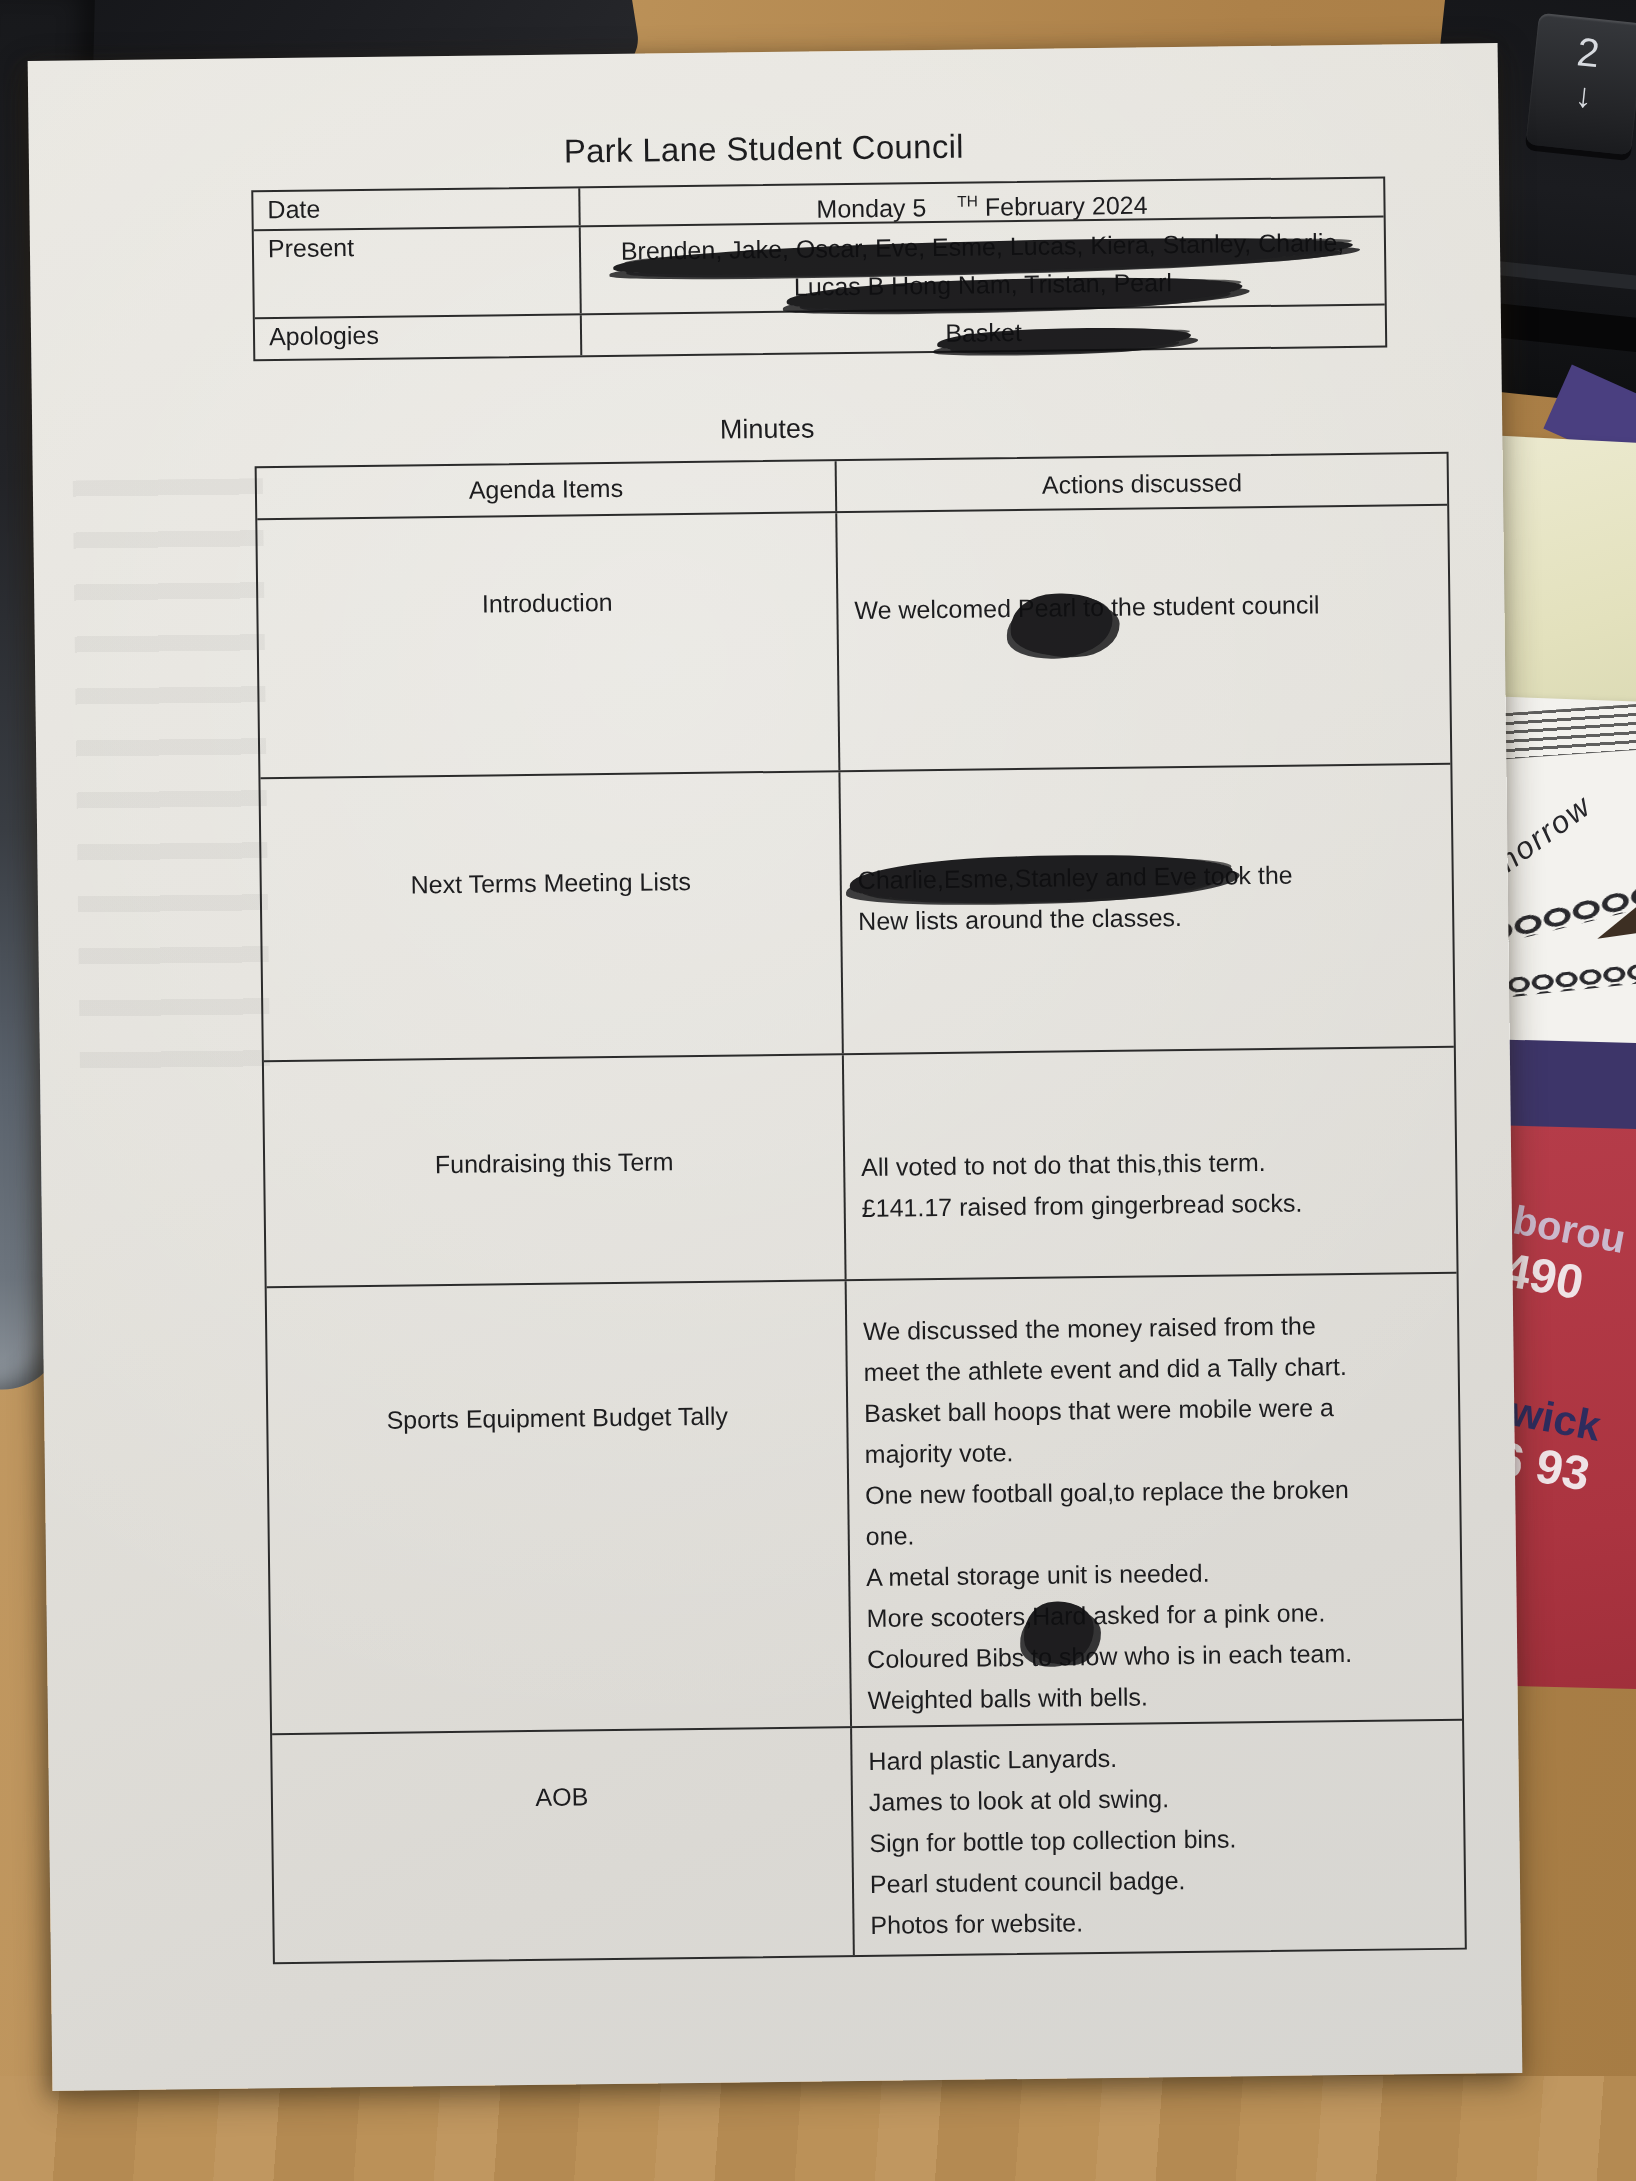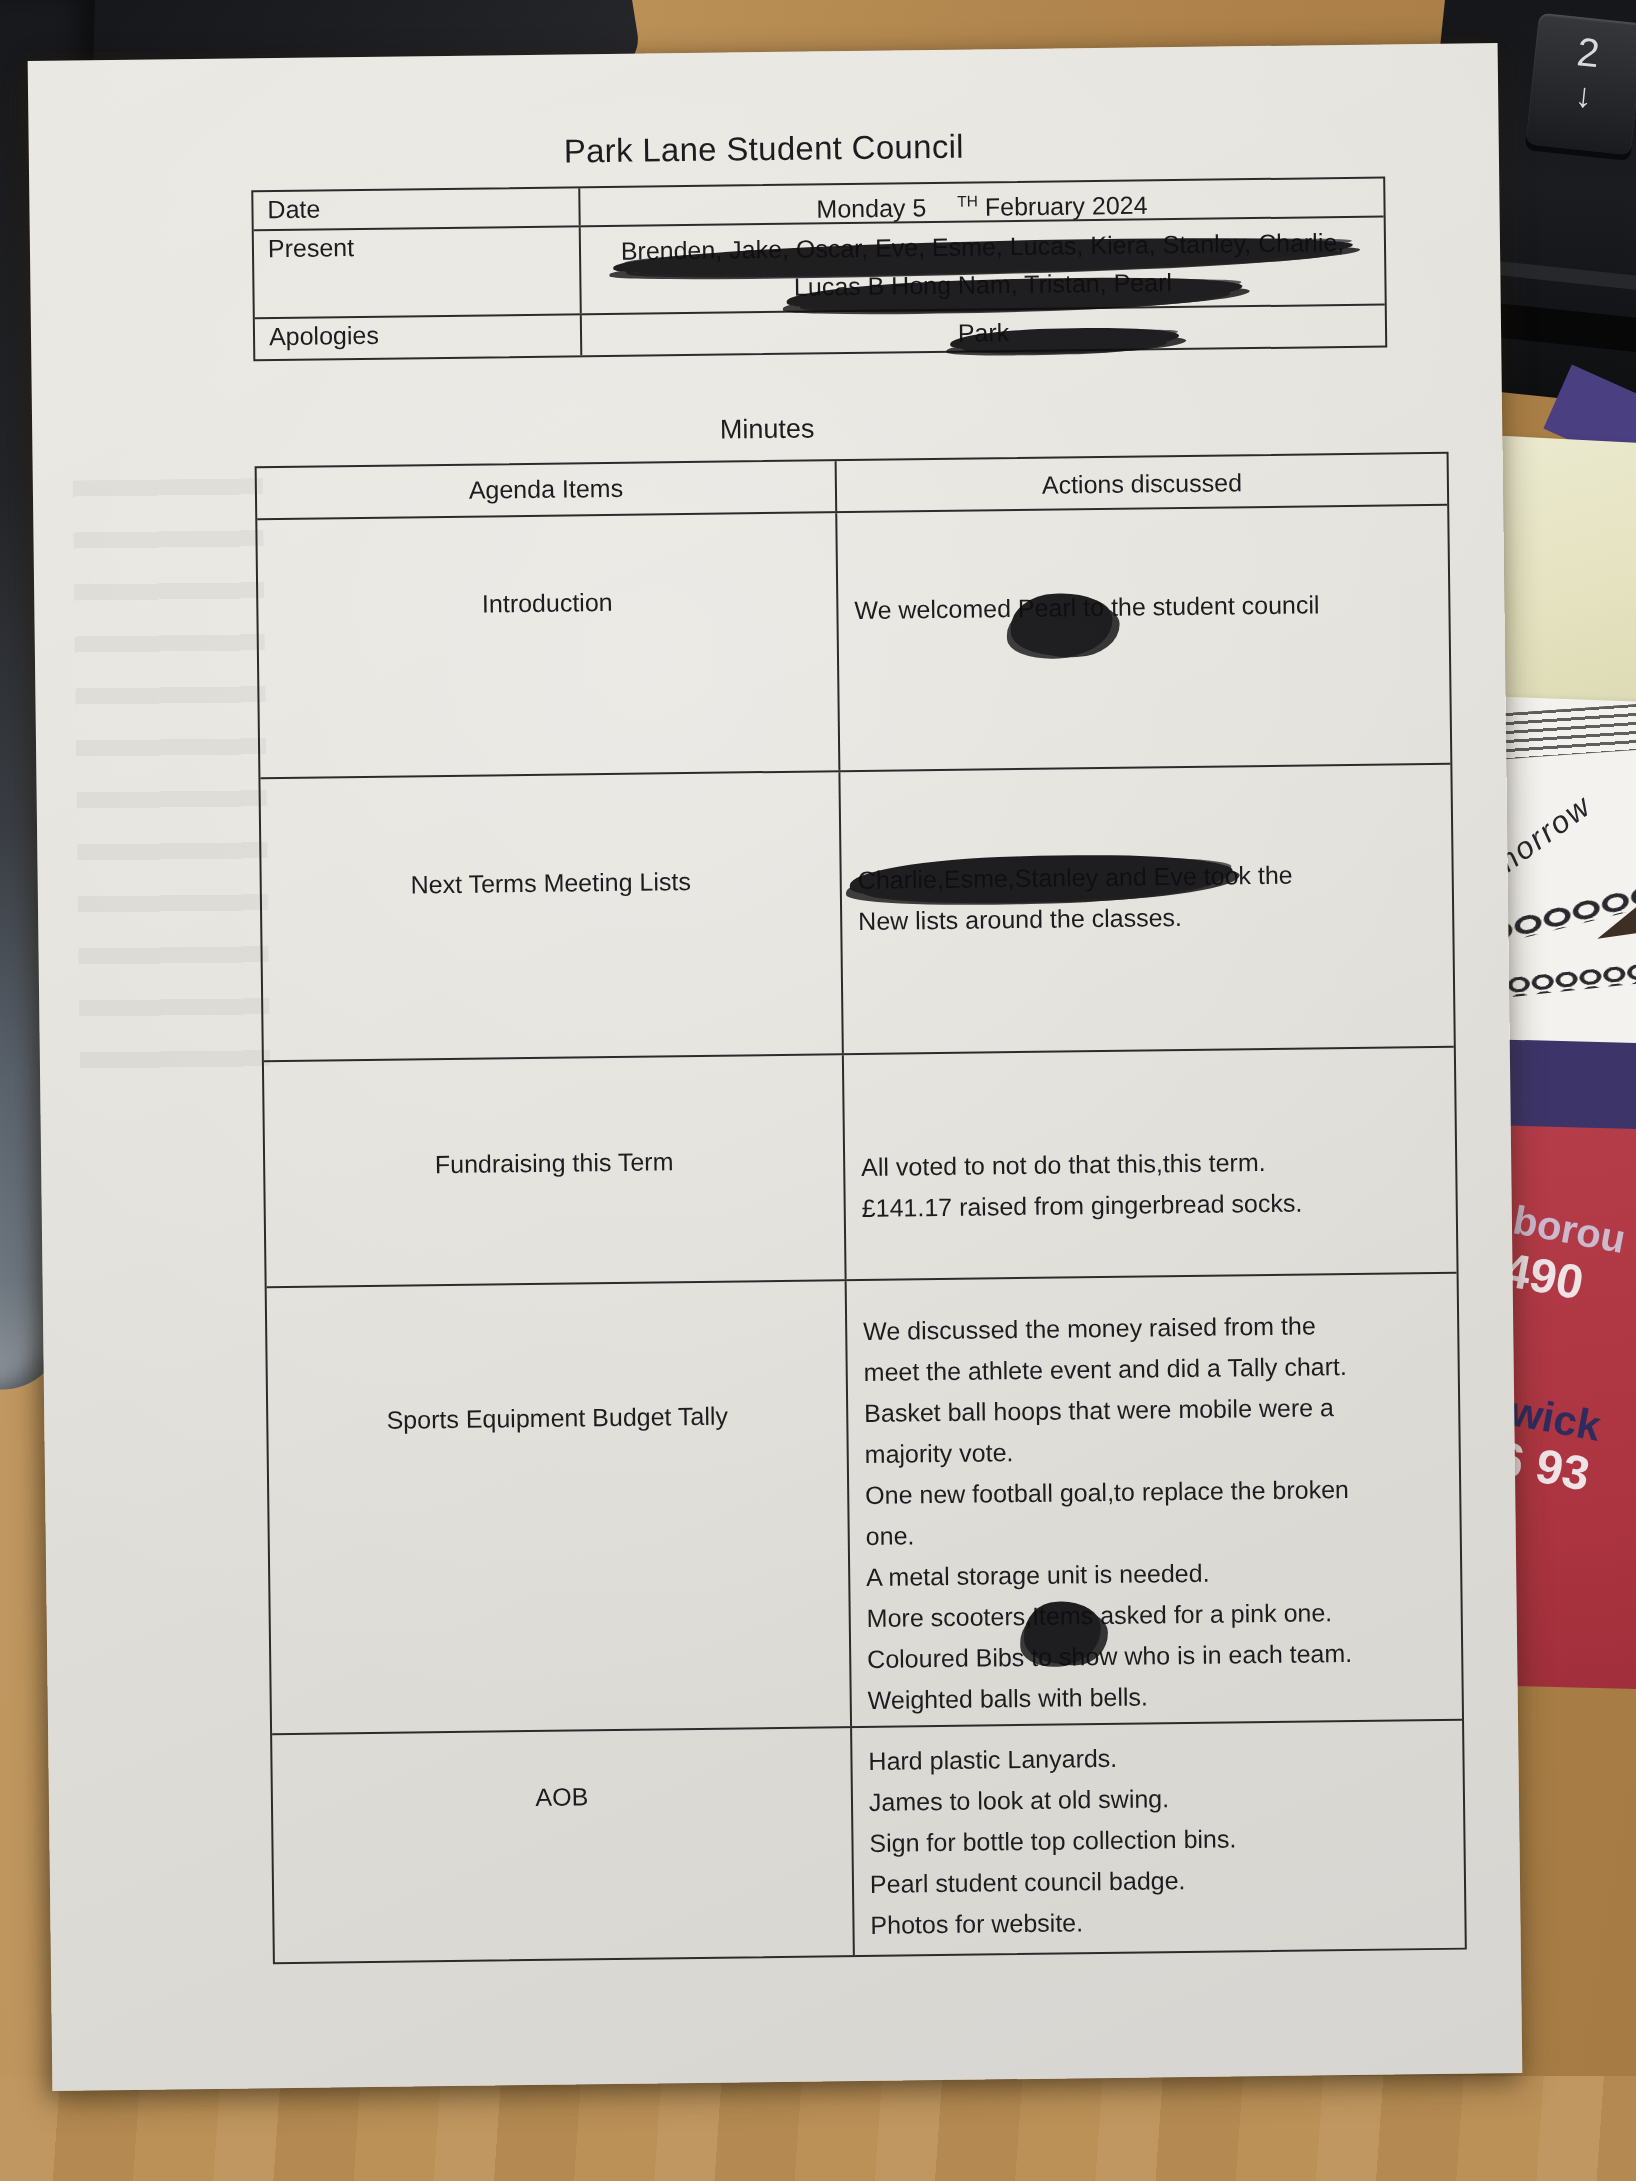--- a/index.html
+++ b/index.html
@@ -195,21 +195,21 @@
       <div class="info-row row-present">
         <div class="info-label">Present</div>
         <div class="info-value">
           <div><span class="redact">Brenden, Jake, Oscar, Eve, Esme, Lucas, Kiera, Stanley, Charlie,</span></div>
           <div><span class="redact tail-r">Lucas B Hong Nam, Tristan, Pearl</span></div>
         </div>
       </div>
       <div class="info-row row-apologies">
         <div class="info-label">Apologies</div>
         <div class="info-value">
-          <span class="redact tail-rl">Park</span>
+          <span class="redact tail-rl">Basket</span>
         </div>
       </div>
     </div>
 
     <div class="minutes-heading">Minutes</div>
 
     <div class="min-table">
       <div class="min-header">
         <div class="min-h1">Agenda Items</div>
         <div class="min-h2">Actions discussed</div>
@@ -241,21 +241,21 @@
       <div class="min-row r4">
         <div class="agenda-cell">Sports Equipment Budget Tally</div>
         <div class="actions-cell">
           <div>We discussed the money raised from the</div>
           <div>meet the athlete event and did a Tally chart.</div>
           <div>Basket ball hoops that were mobile were a</div>
           <div>majority vote.</div>
           <div>One new football goal,to replace the broken</div>
           <div>one.</div>
           <div>A metal storage unit is needed.</div>
-          <div><span>More scooters,</span><span class="redact drip">Items</span><span> asked for a pink one.</span></div>
+          <div><span>More scooters,</span><span class="redact drip">Hard</span><span> asked for a pink one.</span></div>
           <div>Coloured Bibs to show who is in each team.</div>
           <div>Weighted balls with bells.</div>
         </div>
       </div>
 
       <div class="min-row r5">
         <div class="agenda-cell">AOB</div>
         <div class="actions-cell">
           <div>Hard plastic Lanyards.</div>
           <div>James to look at old swing.</div>

